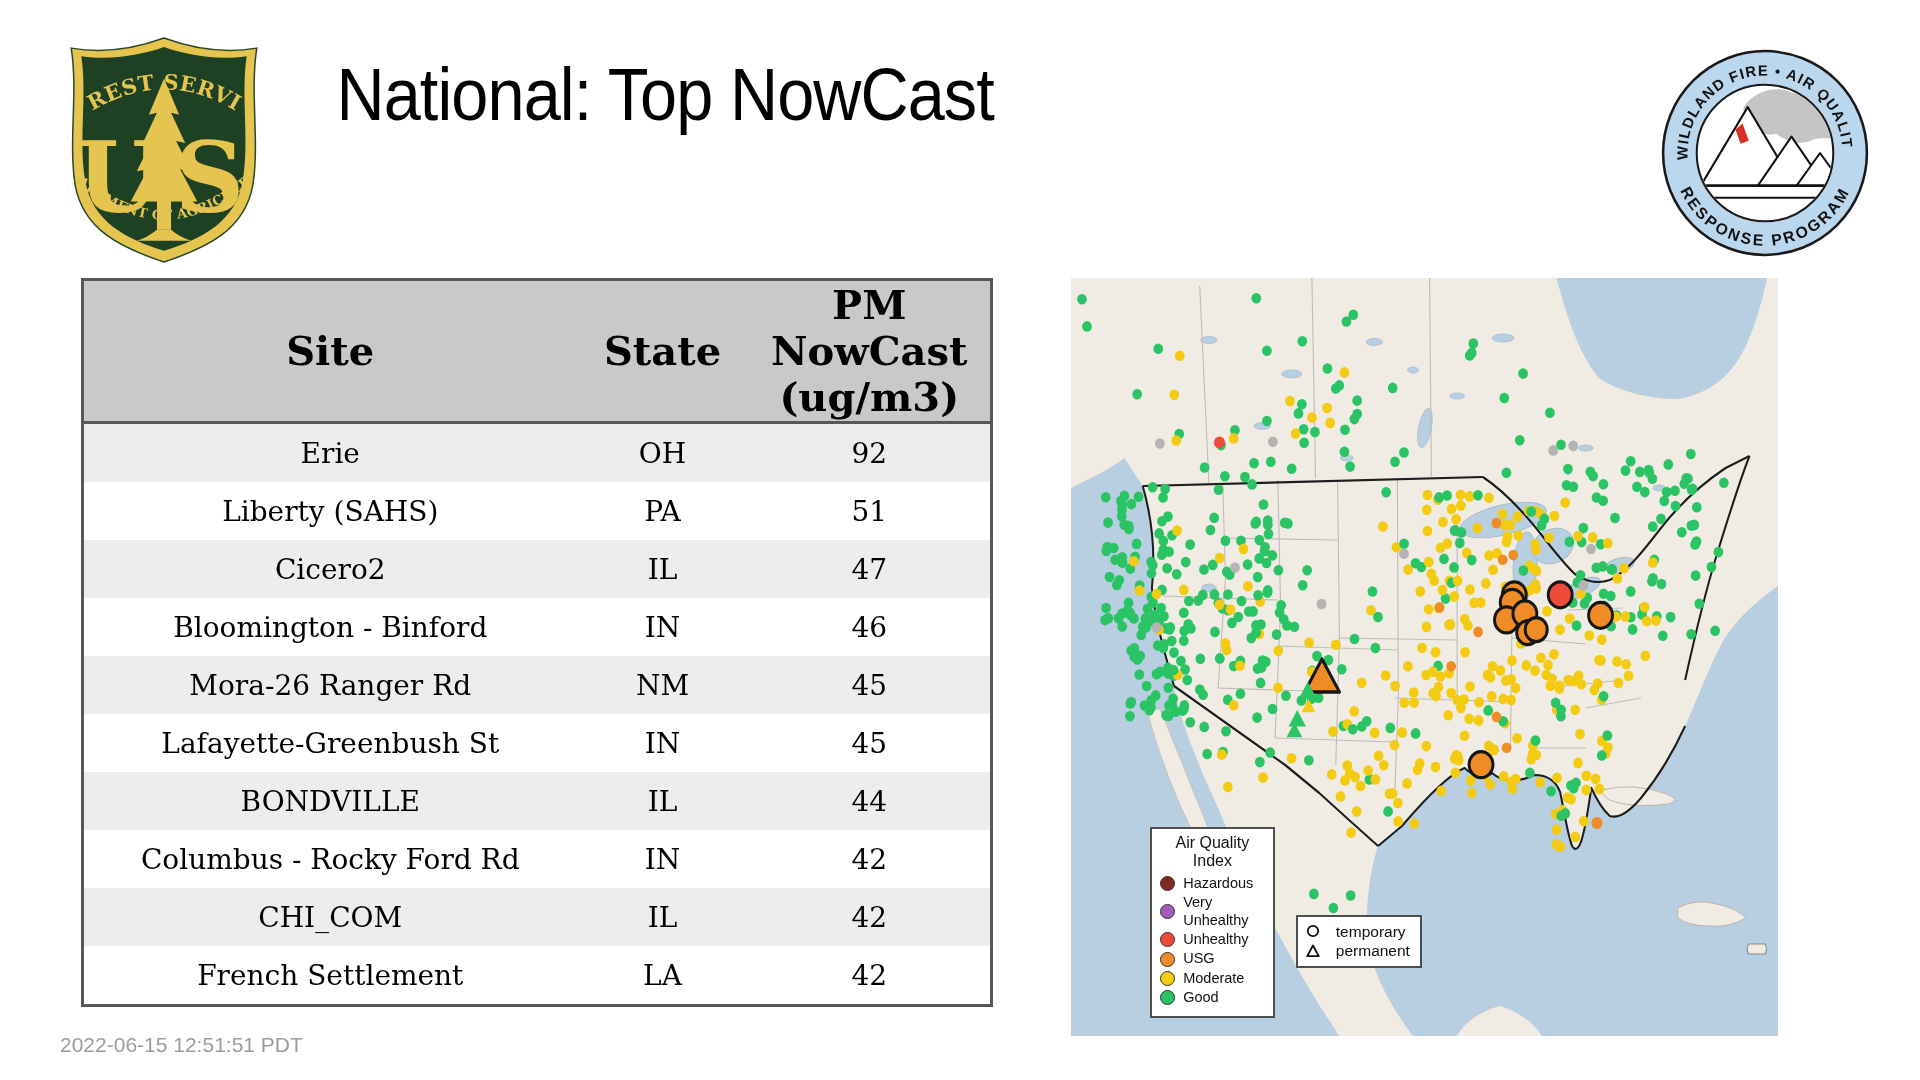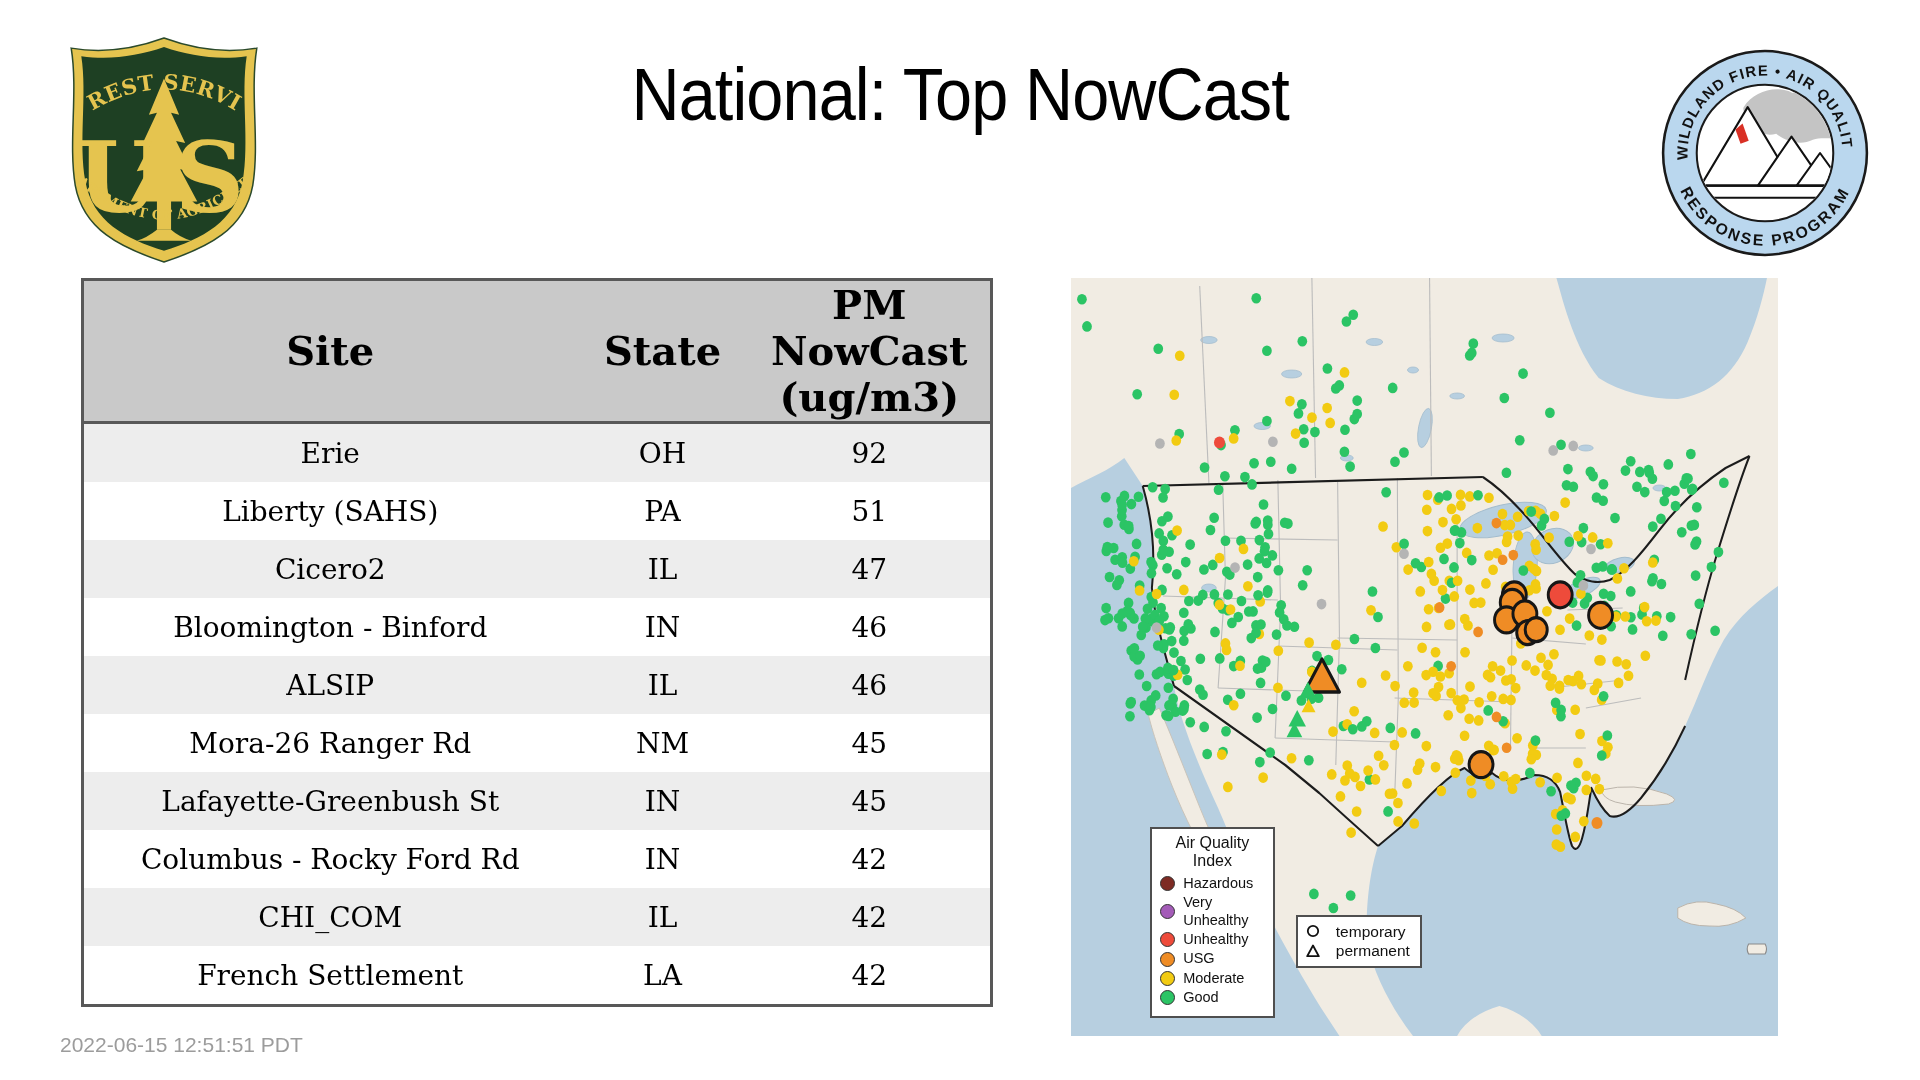--- a/index.html
+++ b/index.html
@@ -2,21 +2,21 @@
 <html><head>
 <meta charset="utf-8">
 <style>
   html,body{margin:0;padding:0;background:#fff;}
   .slide{position:relative;width:1920px;height:1080px;background:#ffffff;overflow:hidden;
          font-family:"Liberation Sans",sans-serif;color:#000;}
 
   
   .fs-logo{position:absolute;left:58px;top:34px;width:212px;height:234px;}
   .wf-logo{position:absolute;left:1658px;top:46px;width:214px;height:214px;}
-  .title{position:absolute;left:300px;right:300px;top:52px;text-align:center;font-size:74px;
+  .title{position:absolute;left:300px;right:300px;top:52px;font-size:74px;
          font-weight:400;letter-spacing:-1px;white-space:pre;}
   .title>span{display:inline-block;transform:scaleX(.90);transform-origin:center;}
   .subtitle{position:absolute;left:300px;right:300px;top:192px;text-align:center;font-size:42px;white-space:pre;}
   .subtitle>span{display:inline-block;transform:scaleX(.93);transform-origin:center;}
 
   
   .table-wrap{position:absolute;left:81px;top:278px;z-index:2;}
   table.nowcast{border-collapse:collapse;font-family:"DejaVu Serif","Liberation Serif",serif;
                 border:3px solid #585858;background:#fff;}
   table.nowcast th{background:#c9c9c9;height:116px;font-size:40px;font-weight:bold;
@@ -128,33 +128,33 @@
             <td>Cicero2</td>
             <td>IL</td>
             <td>47</td>
           </tr>
           <tr>
             <td>Bloomington - Binford</td>
             <td>IN</td>
             <td>46</td>
           </tr>
           <tr>
-            <td>ALSIP</td>
-            <td>IL</td>
-            <td>46</td>
-          </tr>
-          <tr>
             <td>Mora-26 Ranger Rd</td>
             <td>NM</td>
             <td>45</td>
           </tr>
           <tr>
             <td>Lafayette-Greenbush St</td>
             <td>IN</td>
             <td>45</td>
+          </tr>
+          <tr>
+            <td>BONDVILLE</td>
+            <td>IL</td>
+            <td>44</td>
           </tr>
           <tr>
             <td>Columbus - Rocky Ford Rd</td>
             <td>IN</td>
             <td>42</td>
           </tr>
           <tr>
             <td>CHI_COM</td>
             <td>IL</td>
             <td>42</td>

